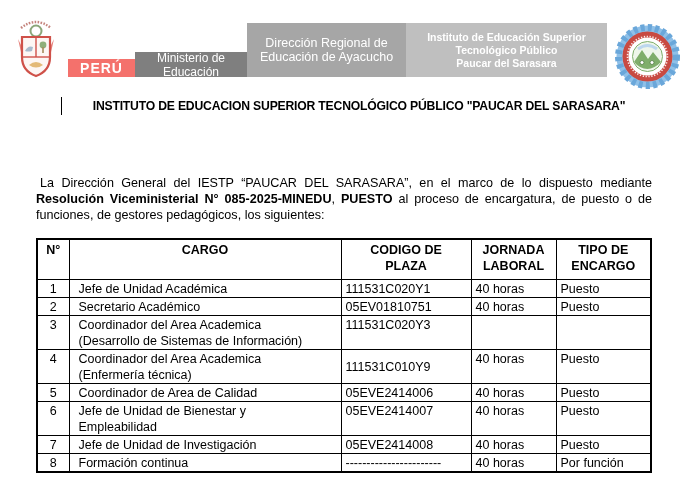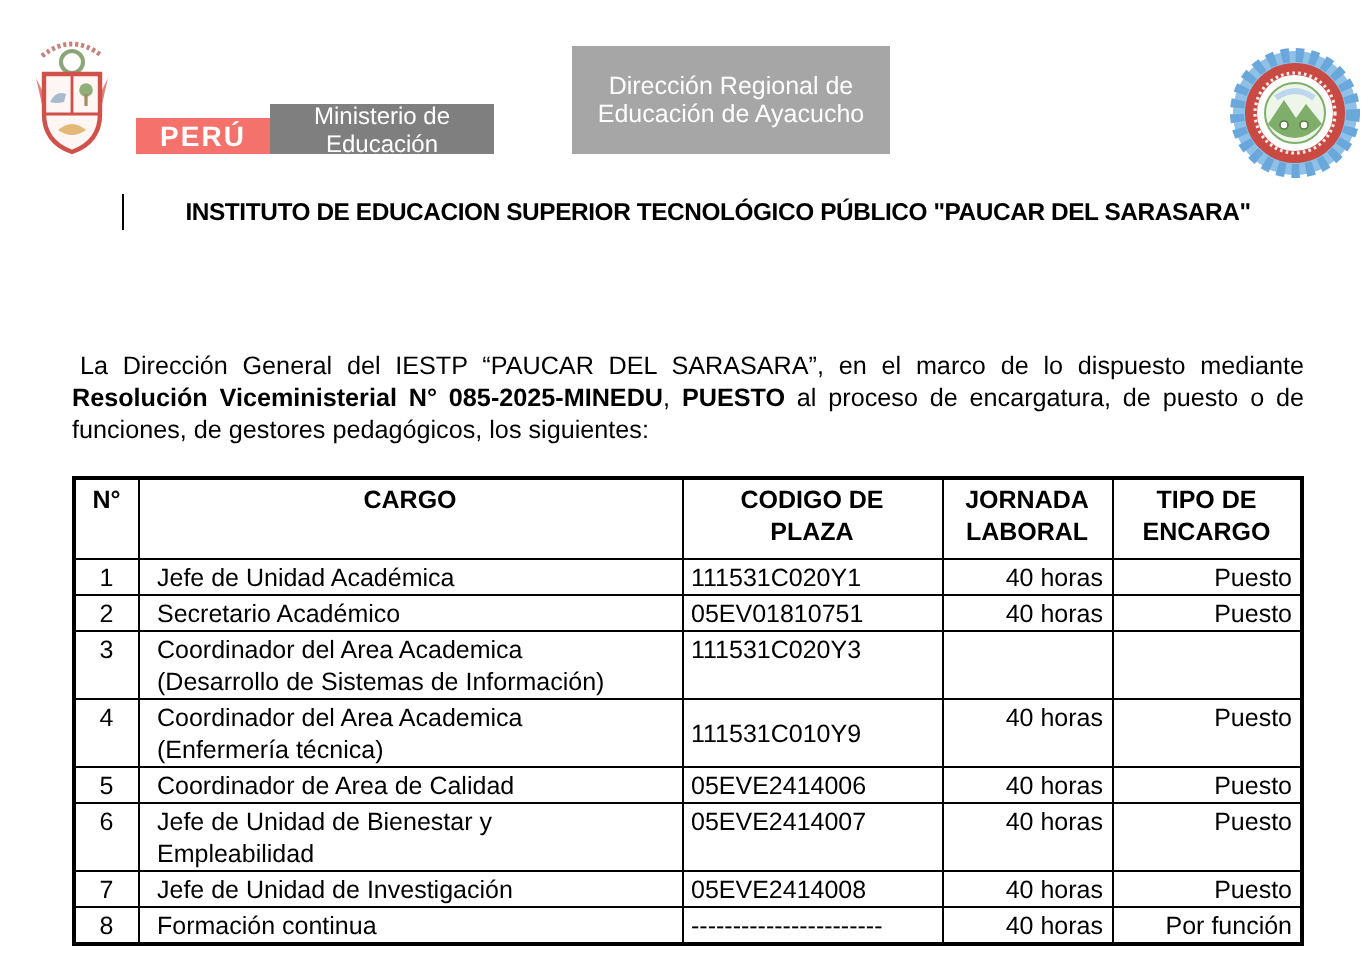--- a/index.html
+++ b/index.html
@@ -37,21 +37,21 @@
   .tbl col.c-cargo { width:272px; }
   .tbl col.c-code  { width:130px; }
   .tbl col.c-jorn  { width:85px; }
   .tbl col.c-tipo  { width:95px; }
   .tbl th { font-weight:bold; text-align:center; vertical-align:top;
             padding:2px 2px 0 2px; line-height:16px; height:40px; }
   .tbl td { vertical-align:top; padding:1px 4px 0 4px; line-height:16px; height:18px; }
   .tbl td.num    { text-align:center; padding-left:1px; padding-right:1px; }
   .tbl td.cargo  { text-align:left; padding-left:9px; }
   .tbl td.code   { }
-  .tbl td.center { text-align:right; }
+  .tbl td.center { text-align:left; }
   
   .tbl tbody tr:nth-child(4) td.code { vertical-align:middle; }
 </style>
 </head>
 <body>
 
 <div class="page">
 
   <svg class="coat" viewBox="0 0 46 72">
     <path d="M8,15 Q23,3 38,15" stroke="#b05a50" fill="none" stroke-width="2.4" stroke-dasharray="1.6,1.4" opacity="0.75"></path>
@@ -67,22 +67,25 @@
     <path d="M16,52 q7,-6 14,0 q-7,5 -14,0 Z" fill="#e0b36a" opacity="0.9"></path>
   </svg>
 
   <div class="banners">
       <div class="seg seg0" style="background: rgb(244, 113, 108); font-weight: bold;">
         <span>PERÚ</span>
       </div>
       <div class="seg seg1" style="background: rgb(127, 127, 127);">
         <span>Ministerio de<br>Educación</span>
       </div>
-      <div class="seg seg2" style="background: rgb(166, 166, 166); margin-left: 39px;">
+      <div class="seg seg2" style="background: rgb(166, 166, 166);">
         <span>Dirección Regional de<br>Educación de Ayacucho</span>
+      </div>
+      <div class="seg seg3" style="background: rgb(191, 191, 191); font-weight: bold;">
+        <span>Instituto de Educación  Superior<br>Tecnológico Público<br>Paucar del  Sarasara</span>
       </div>
     </div>
 
   <svg class="seal" viewBox="0 0 71 71">
     <circle cx="35.5" cy="35.5" r="31" fill="#8fc0e8"></circle>
     <circle cx="35.5" cy="35.5" r="29" fill="none" stroke="#6aa7da" stroke-width="7" stroke-dasharray="4,3.2"></circle>
     <circle cx="35.5" cy="35.5" r="22" fill="#ffffff" stroke="#c84a42" stroke-width="6"></circle>
     <circle cx="35.5" cy="35.5" r="20" fill="none" stroke="#ffffff" stroke-width="1.6" stroke-dasharray="1.3,1.6" opacity="0.9"></circle>
     <circle cx="35.5" cy="35.5" r="15" fill="#eef6ea" stroke="#7fae6b" stroke-width="1"></circle>
     <path d="M22,41 L30,29 L36,38 L41,31 L49,41 Q42,48 35.5,48 Q28,48 22,41 Z" fill="#7fae6b"></path>

